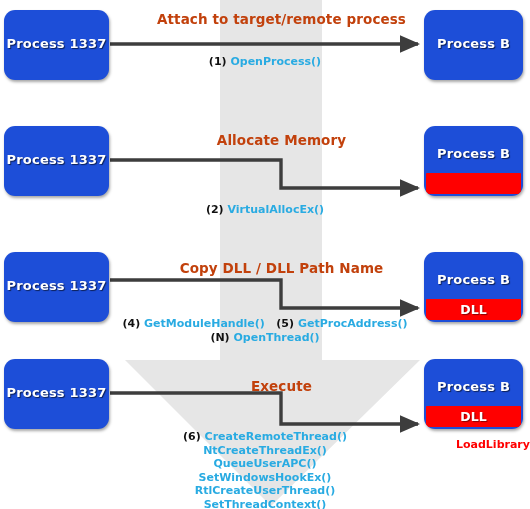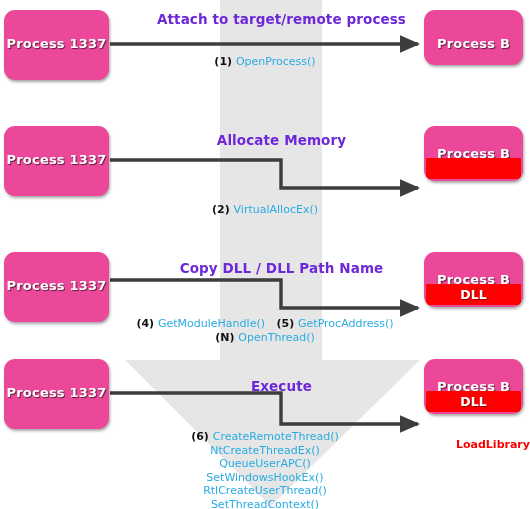--- a/index.html
+++ b/index.html
@@ -18,36 +18,36 @@
     z-index:0;pointer-events:none;
   }
 
   
   .row{position:absolute;left:0;width:530px;z-index:2;}
 
   
   .pbox{
     position:absolute;
     border-radius:11px;
-    background:#ec4899;
+    background:#1d4ed8;
     box-shadow:1px 2px 3px rgba(0,0,0,.35);
     overflow:hidden;
   }
   .pbox .plabel{
     position:absolute;left:0;width:100%;
     text-align:center;
     color:#ffffff;
     font-weight:bold;
     font-size:13px;
     text-shadow:1px 1px 1px rgba(0,0,0,.6);
     letter-spacing:.2px;
   }
   .box-left{left:4px;width:105px;height:70px;}
   .box-left .plabel{top:26px;}
-  .box-right{left:424px;width:99px;height:55px;}
+  .box-right{left:424px;width:99px;height:70px;}
   .box-right .plabel{top:20px;}
   .box-right.no-bar .plabel{top:26px;}
 
   
   .memrail{
     position:absolute;left:2px;right:2px;bottom:2px;height:21px;
     background:#ff0000;border-radius:1px;
     display:flex;align-items:center;justify-content:center;
   }
   .memrail .mtext{
@@ -58,34 +58,34 @@
   
   .under-caption{
     position:absolute;left:442px;width:112px;text-align:center;
     color:#ff0000;font-weight:bold;font-size:11px;
     font-family:"DejaVu Sans","Liberation Sans",sans-serif;
   }
 
   
   .rowtitle{
     position:absolute;left:109px;width:345px;text-align:center;
-    font-weight:bold;font-size:13.5px;color:#6d28d9;
+    font-weight:bold;font-size:13.5px;color:#c2410c;
     letter-spacing:.1px;
   }
 
   
   .apiblock{
     position:absolute;left:90px;width:350px;
     text-align:center;
     font-size:11px;font-weight:bold;
     line-height:13.5px;
     color:#29abe2;
   }
   .apiblock .num{color:#111111;font-weight:bold;}
-  .apiblock .fn{color:#29abe2;font-weight:normal;margin-top:36px;}
+  .apiblock .fn{color:#29abe2;font-weight:bold;margin-top:36px;}
   .apiblock .ln{display:block;white-space:nowrap;}
 
   
   .wires{position:absolute;left:0;top:0;width:530px;height:509px;z-index:1;pointer-events:none;}
 </style>
 </head>
 <body>
 
 <div id="stage">
 

